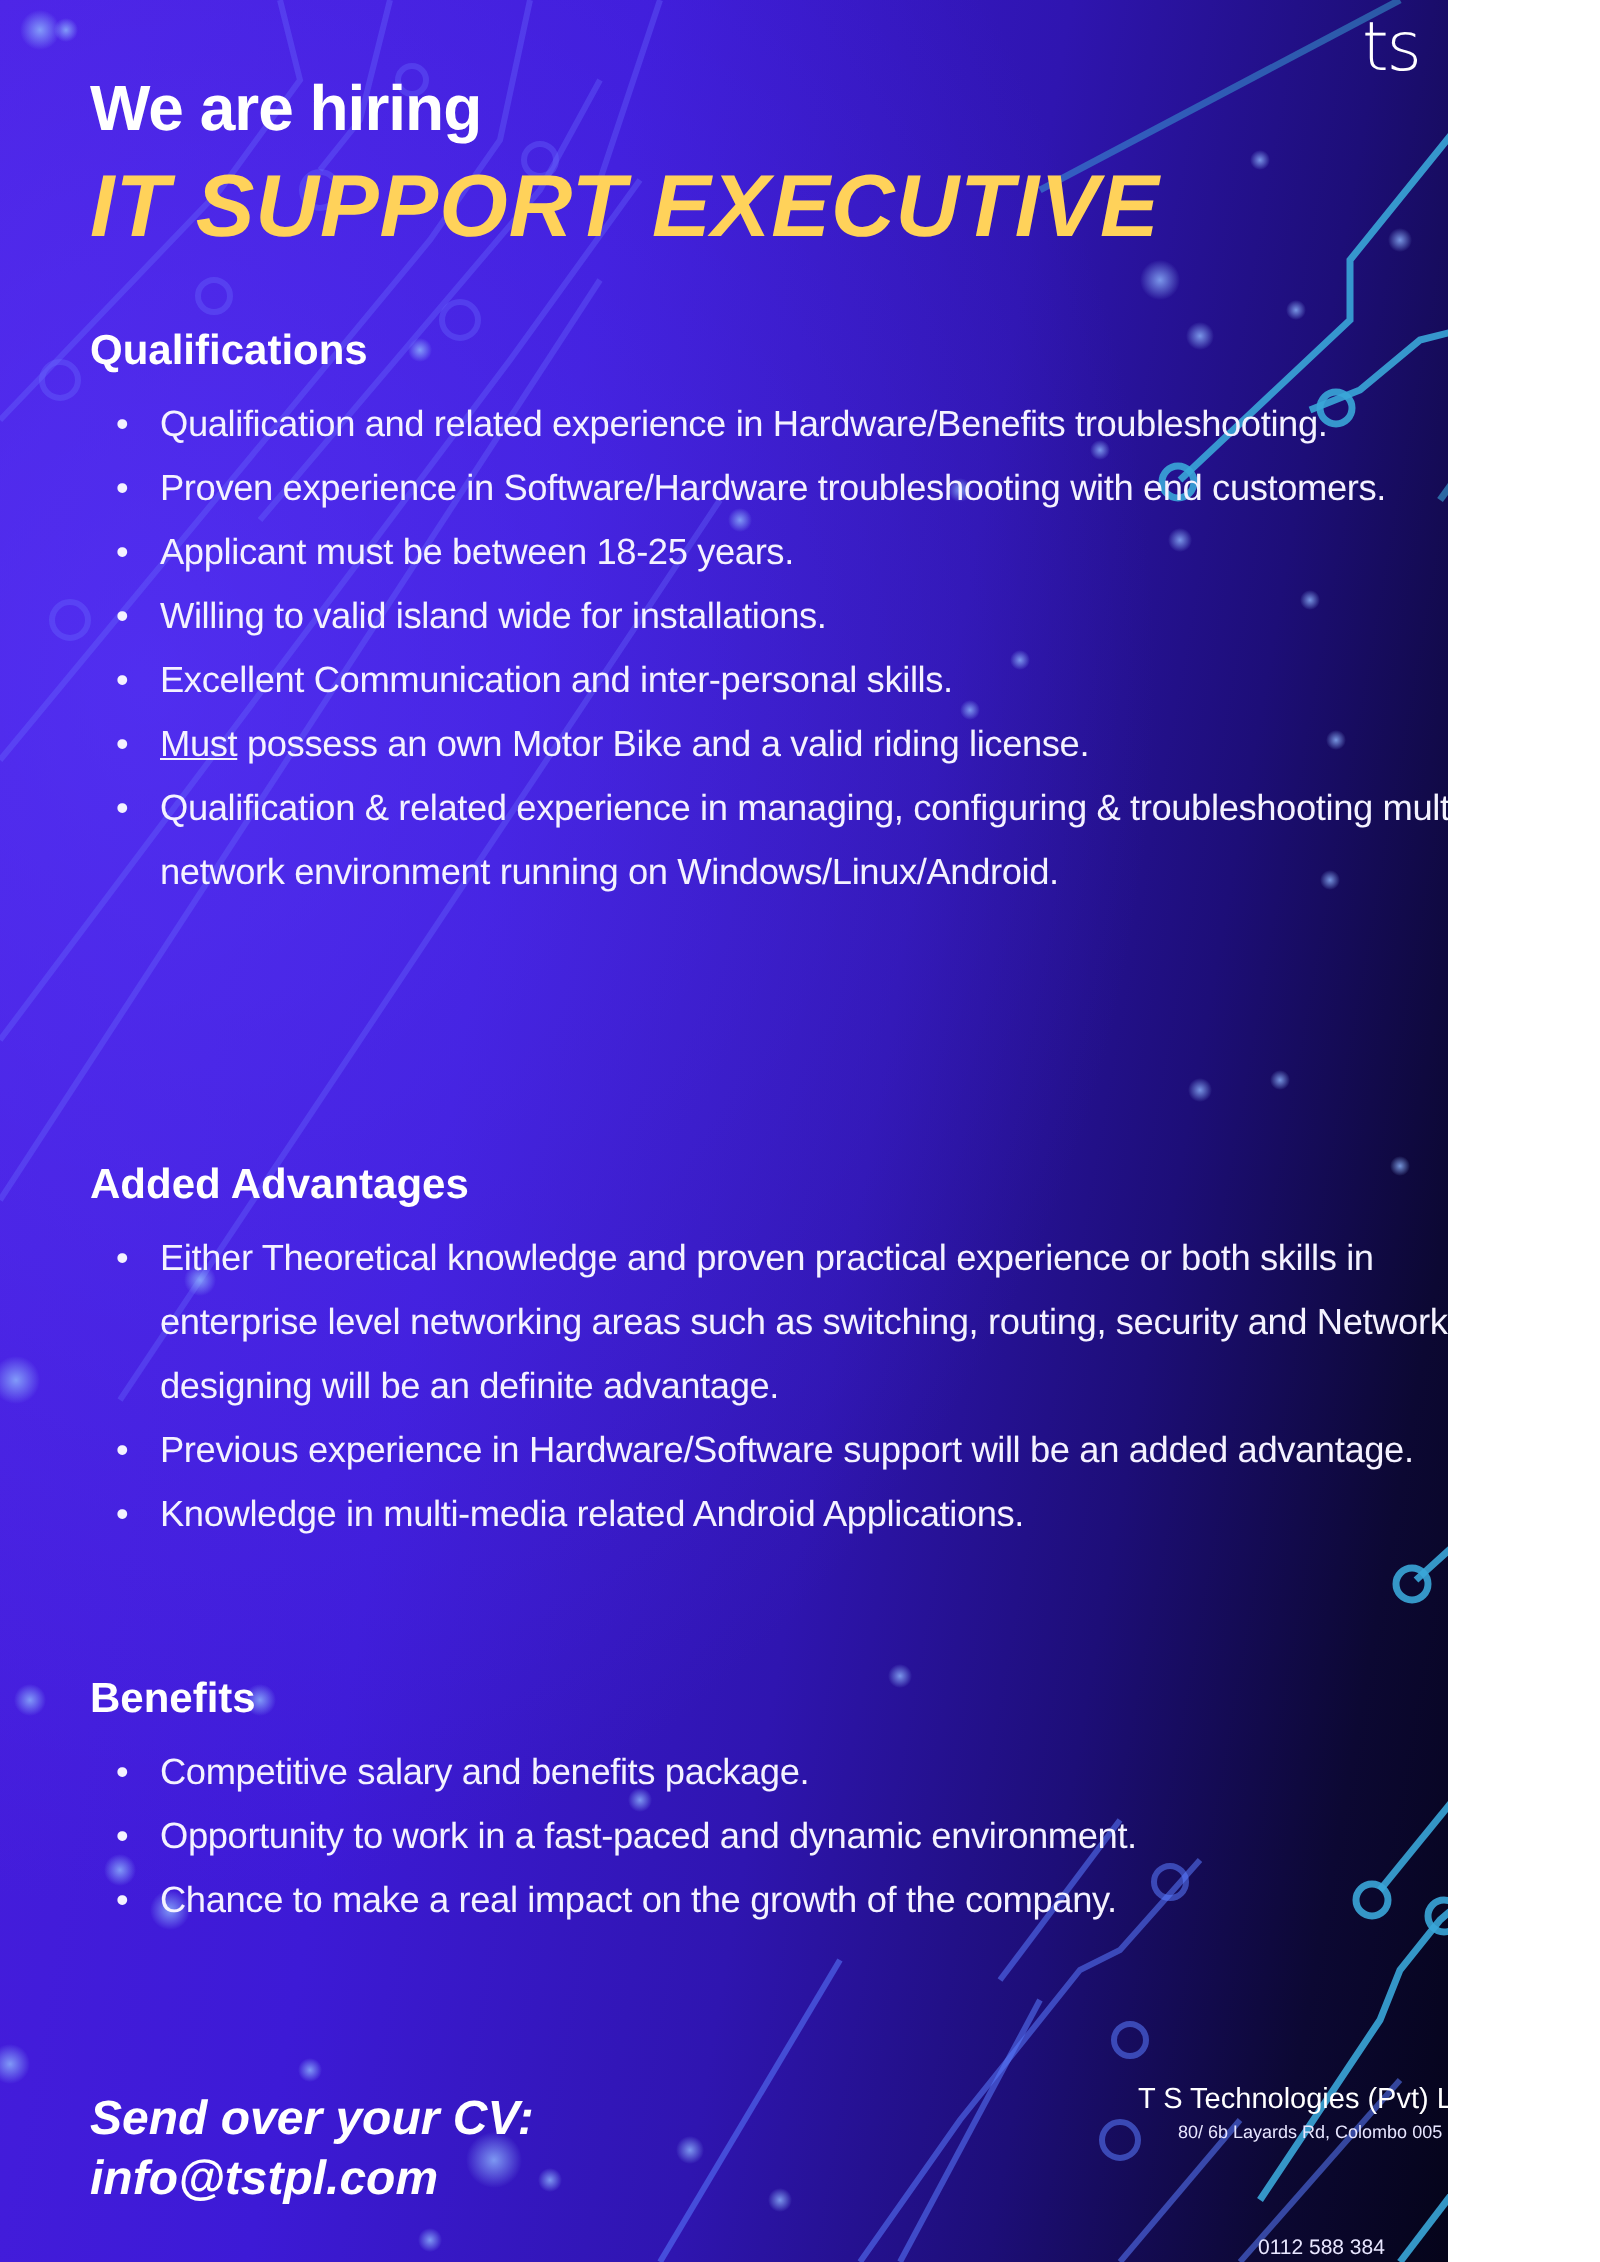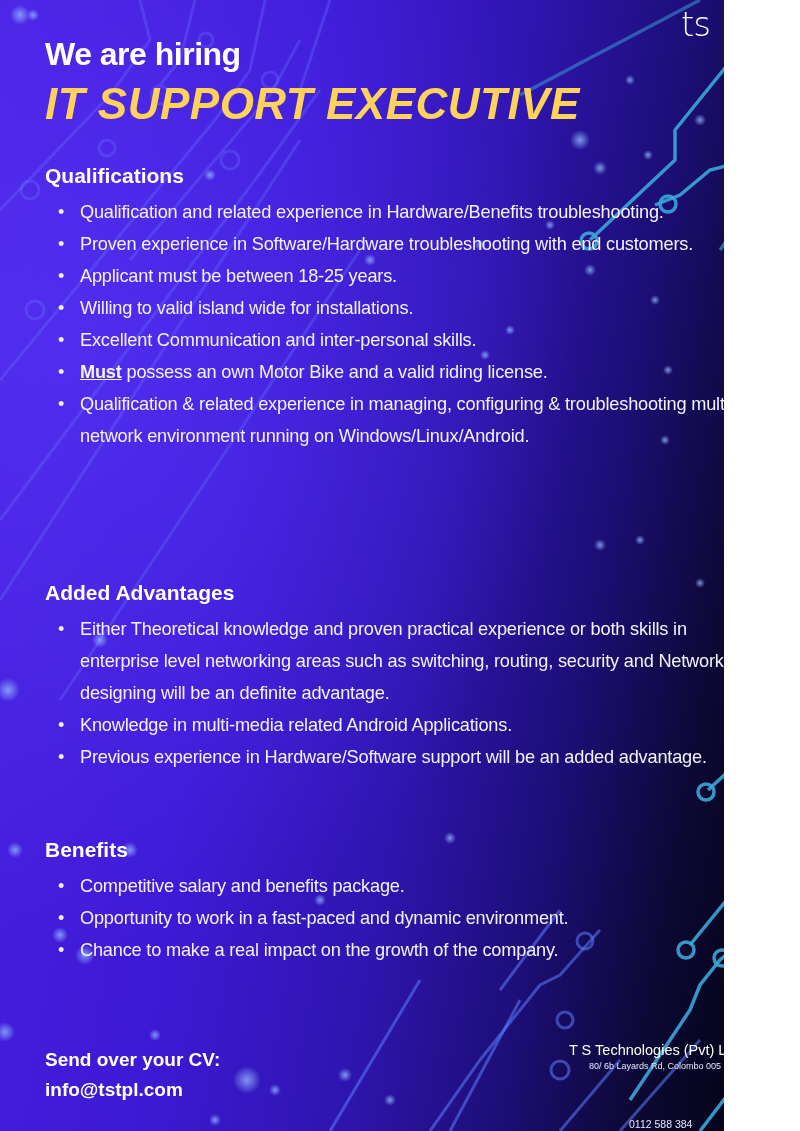--- a/index.html
+++ b/index.html
@@ -13,25 +13,25 @@
     }
     .bg-svg { position: absolute; left: 0; top: 0; width: 800px; height: 1131px; pointer-events: none; }
     .logo { position: absolute; right: 14px; top: 4px; font-size: 34px; font-weight: 300; color: #ffffff; letter-spacing: -1px; font-family: "DejaVu Sans", sans-serif; }
     .content { position: absolute; left: 45px; top: 34px; width: 720px; }
     .hiring { font-size: 32px; font-weight: bold; margin: 0; line-height: 40px; letter-spacing: -0.5px; }
     .job-title { font-size: 44px; font-weight: bold; font-style: italic; color: #ffd25a; margin: 4px 0 0 0; line-height: 52px; letter-spacing: 0.5px; }
     .section-title { font-size: 21px; font-weight: bold; margin: 0; line-height: 28px; }
     ul.items { list-style: none; margin: 6px 0 0 0; padding: 0; }
     ul.items li { position: relative; padding-left: 35px; font-size: 18.2px; line-height: 32px; color: #f4f2ff; letter-spacing: -0.2px; }
     ul.items li::before { content: "\2022"; position: absolute; left: 13px; top: 0; font-size: 18px; }
-    .must { font-weight: bold; text-decoration: underline; }
+    .must { font-weight: normal; text-decoration: underline; }
     .sec-qual { position: absolute; left: 45px; top: 162px; width: 720px; }
     .sec-adv { position: absolute; left: 45px; top: 579px; width: 720px; }
     .sec-ben { position: absolute; left: 45px; top: 836px; width: 720px; }
-    .cv { position: absolute; left: 45px; top: 1045px; font-size: 19px; font-weight: bold; line-height: 30px; }
+    .cv { position: absolute; left: 45px; top: 1045px; font-size: 24px; font-weight: bold; line-height: 30px; font-style: italic; }
     .company { position: absolute; left: 569px; top: 1041px; width: 220px; }
     .company .name { font-size: 14.5px; line-height: 18px; color: #ffffff; }
     .company .addr { font-size: 9px; line-height: 14px; margin-left: 20px; color: #e8e6ff; }
     .company .phone { font-size: 10.5px; line-height: 14px; margin-left: 60px; color: #e8e6ff; margin-top: 44px; }
     .company .web { font-size: 10px; line-height: 14px; margin-left: 32px; color: #e8e6ff; }
   </style>
 </head>
 <body>
 
 <div class="poster">
@@ -157,22 +157,22 @@
       <li>Excellent Communication and inter-personal skills.</li>
       <li><span class="must">Must</span><span> possess an own Motor Bike and a valid riding license.</span></li>
       <li>Qualification &amp; related experience in managing, configuring &amp; troubleshooting multi-site network environment running on Windows/Linux/Android.</li>
     </ul>
   </section>
 
   <section class="sec-adv">
     <h3 class="section-title">Added Advantages</h3>
     <ul class="items">
       <li>Either Theoretical knowledge and proven practical experience or both skills in enterprise level networking areas such as switching, routing, security and Network designing will be an definite advantage.</li>
+      <li>Previous experience in Hardware/Software support will be an added advantage.</li>
       <li>Knowledge in multi-media related Android Applications.</li>
-      <li>Previous experience in Hardware/Software support will be an added advantage.</li>
     </ul>
   </section>
 
   <section class="sec-ben">
     <h3 class="section-title">Benefits</h3>
     <ul class="items">
       <li>Competitive salary and benefits package.</li>
       <li>Opportunity to work in a fast-paced and dynamic environment.</li>
       <li>Chance to make a real impact on the growth of the company.</li>
     </ul>

